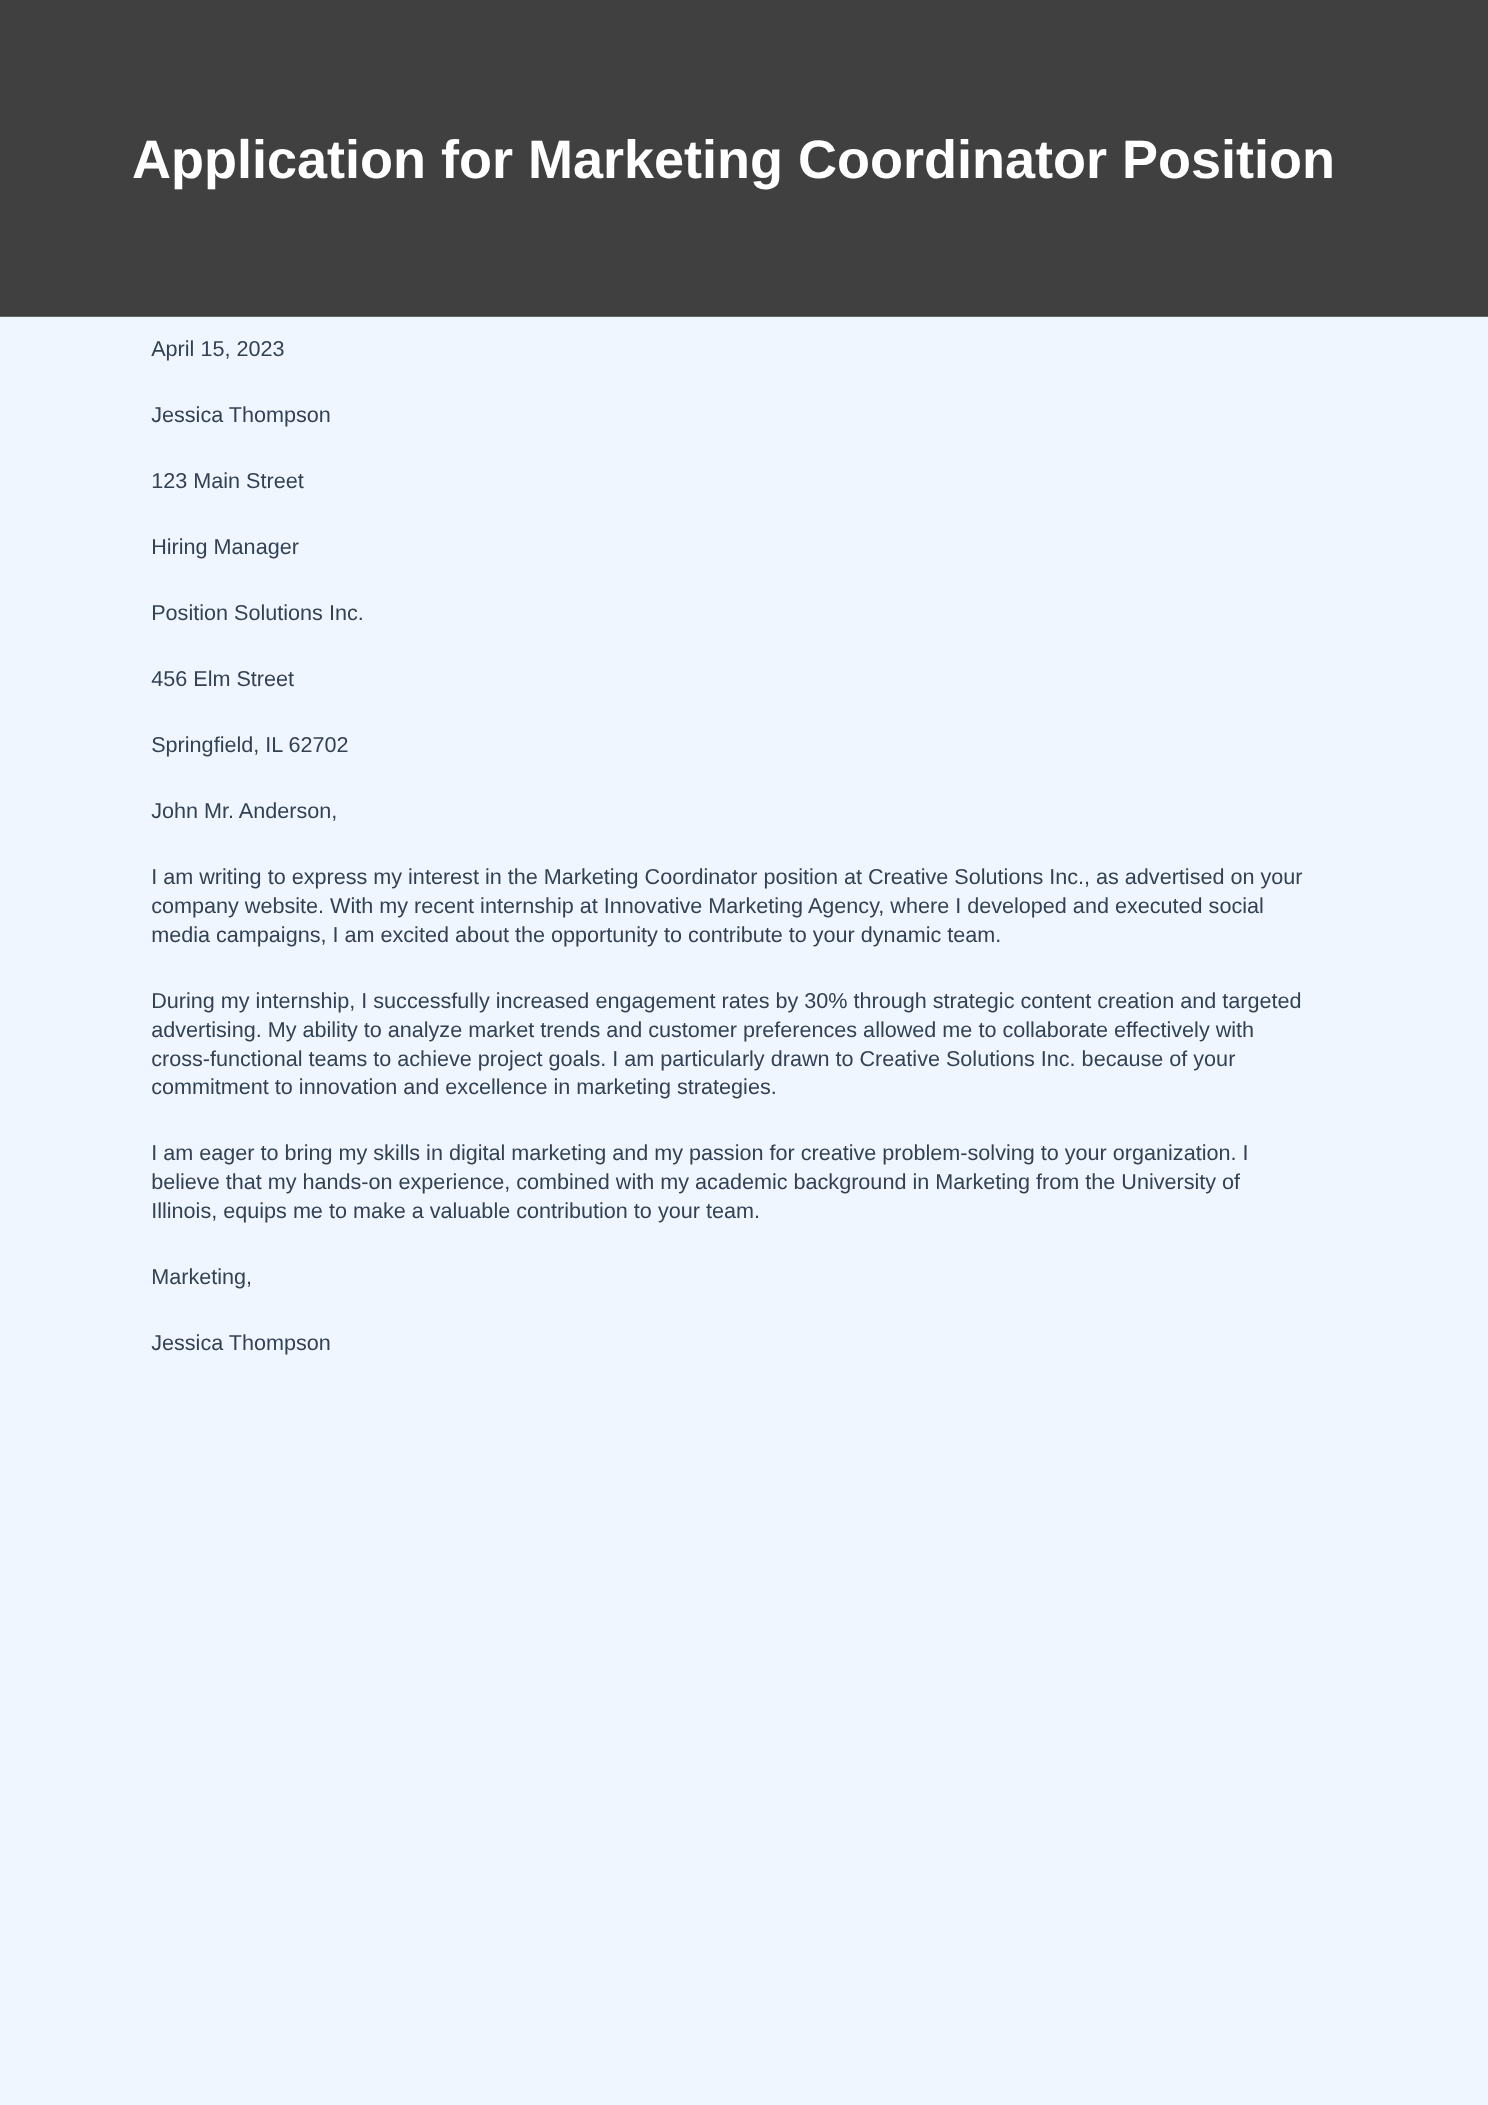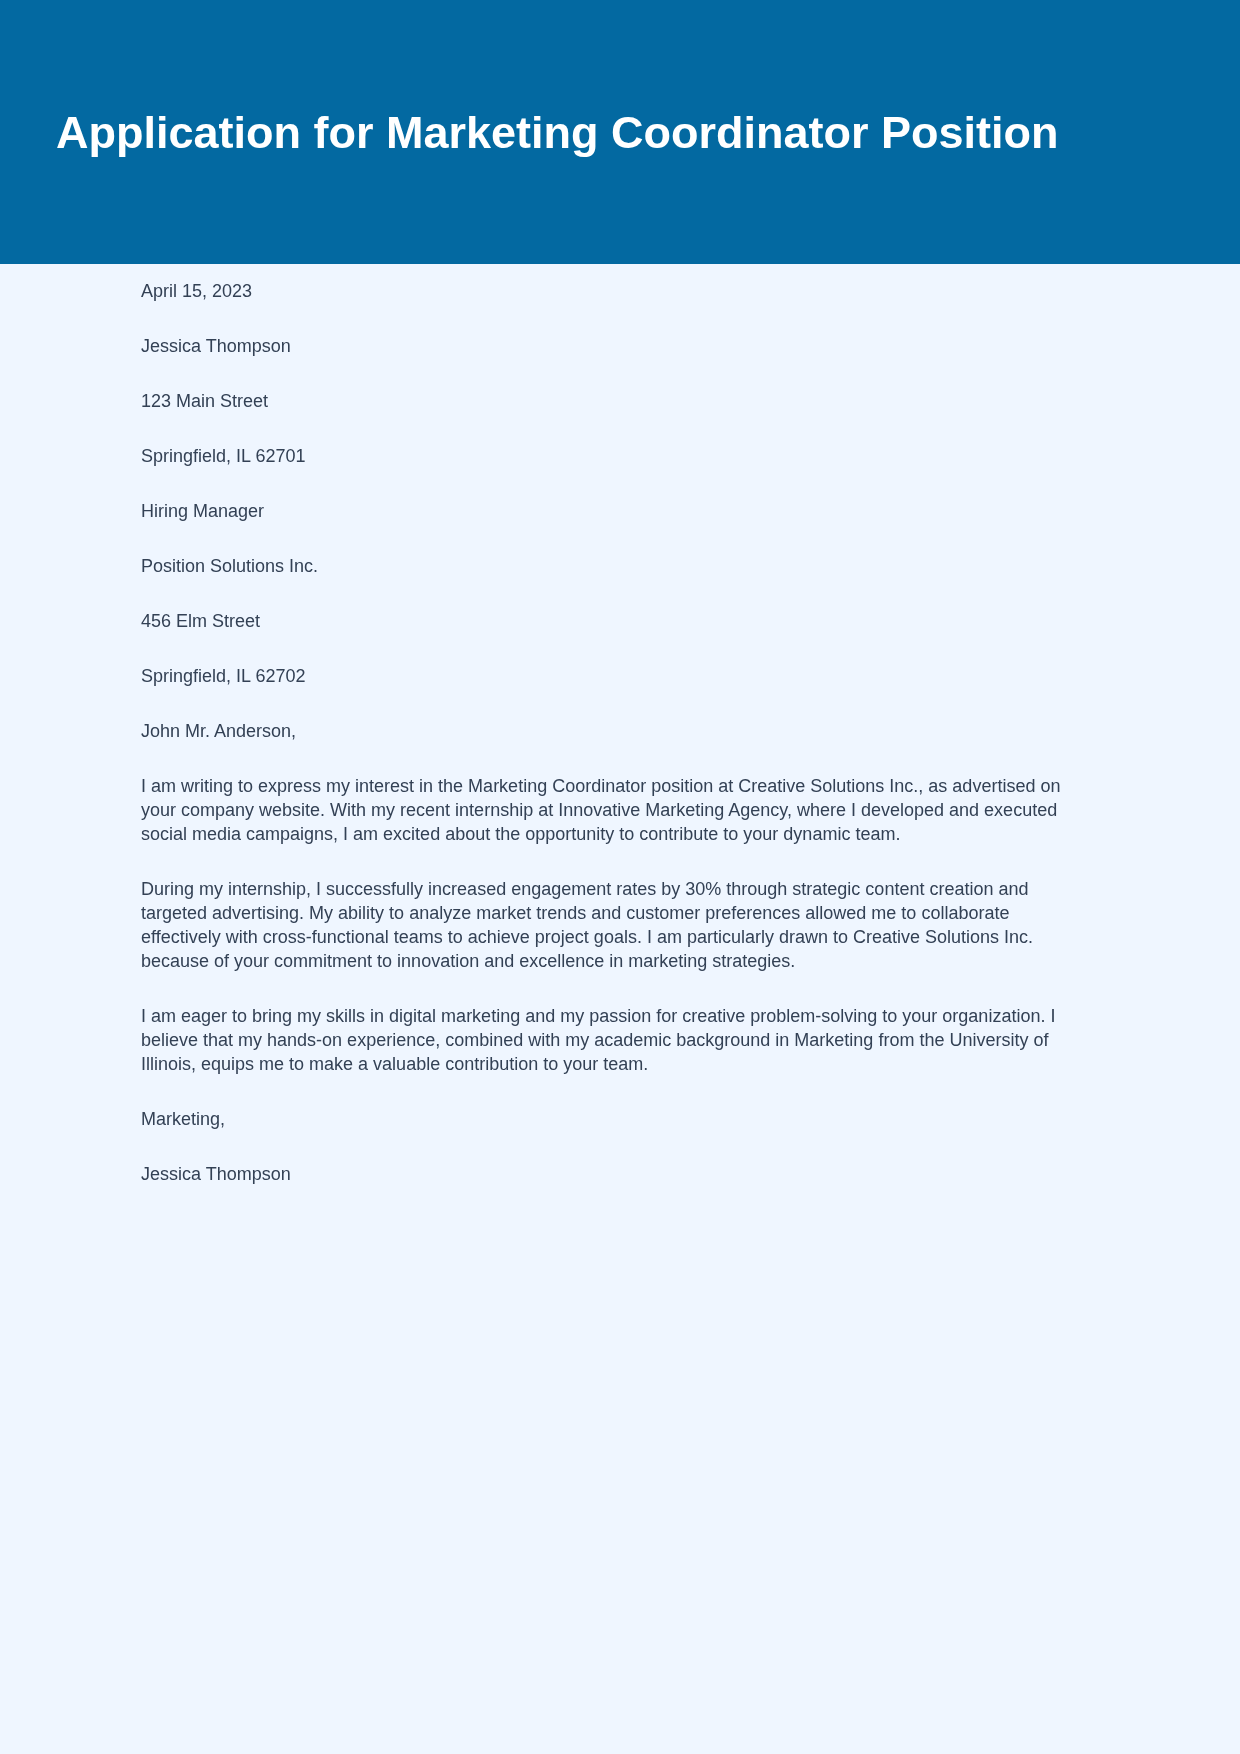--- a/index.html
+++ b/index.html
@@ -15,64 +15,63 @@
     overflow: hidden;
   }
   .page {
     width: 1240px;
     height: 1754px;
     background: #eff6ff;
   }
   .header {
     width: 100%;
     height: 264px;
-    background: #0369a1;
+    background: #404040;
     display: flex;
     align-items: center;
     box-sizing: border-box;
-    padding-left: 56px;
+    padding-left: 110px;
     padding-right: 60px;
   }
   .header h1 {
     margin: 0;
     margin-top: 2px;
     color: #ffffff;
     font-size: 45px;
     font-weight: 700;
     line-height: 54px;
     letter-spacing: 0;
   }
   .letter {
     box-sizing: border-box;
     padding: 15px 150px 0 125px;
     font-size: 18px;
     line-height: 24px;
   }
   .letter p {
-    margin: 0 0 31px 16px;
+    margin: 0 0 31px 1px;
   }
 </style>
 </head>
 <body>
 
 <div class="page">
 
   <div class="header">
     <h1>Application for Marketing Coordinator Position</h1>
   </div>
 
   <div class="letter">
 
     <p>April 15, 2023</p>
 
     <p>Jessica Thompson</p>
 
     <p>123 Main Street</p>
 
-    <p>Springfield, IL 62701</p>
 
 
     <p>Hiring Manager</p>
 
     <p>Position Solutions Inc.</p>
 
     <p>456 Elm Street</p>
 
     <p>Springfield, IL 62702</p>
 

